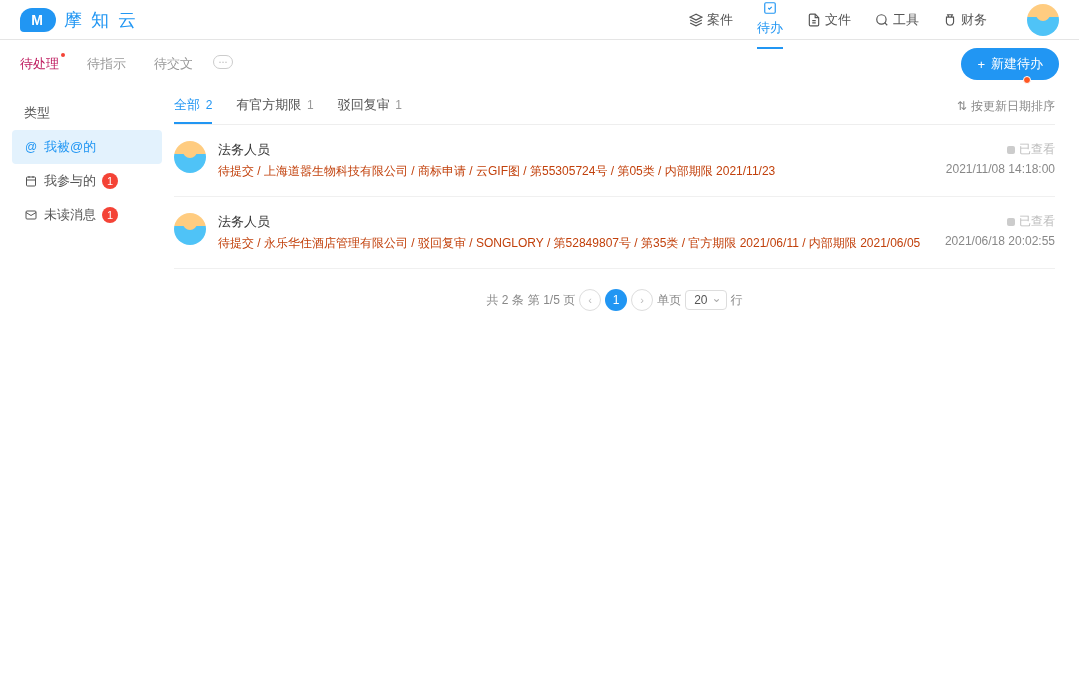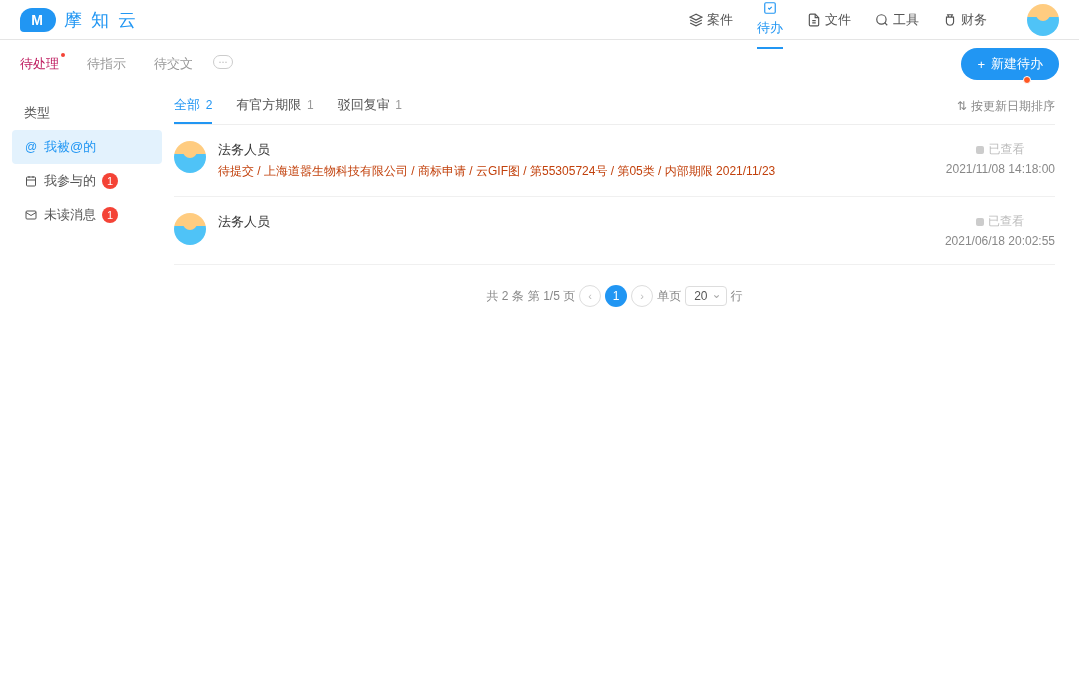--- a/index.html
+++ b/index.html
@@ -40,21 +40,21 @@
 .filter-tab.active .filter-count { color: #2196f3; }
 
 .list { }
 .item { display: flex; align-items: flex-start; padding: 16px 0; border-bottom: 1px solid #f0f0f0; gap: 12px; }
 .item-avatar { width: 32px; height: 32px; border-radius: 50%; background: linear-gradient(#ffcc80 40%, #4fc3f7 40%); position: relative; flex-shrink: 0; }
 .item-avatar::before { content: ''; position: absolute; width: 14px; height: 14px; background: #ffcc80; border-radius: 50%; top: 3px; left: 9px; }
 .item-body { flex: 1; }
 .item-title { color: #333; font-size: 13px; margin-bottom: 4px; }
 .item-meta { color: #c2410c; font-size: 12px; }
 .item-right { text-align: right; }
-.item-status { color: #bbb; font-size: 12px; display: flex; align-items: center; gap: 4px; justify-content: center; margin-bottom: 4px; }
+.item-status { color: #bbb; font-size: 12px; display: flex; align-items: center; gap: 4px; justify-content: flex-end; margin-bottom: 4px; }
 .status-dot { width: 8px; height: 8px; background: #ccc; border-radius: 2px; }
 .item-time { color: #888; font-size: 12px; }
 
 .pagination { display: flex; align-items: center; justify-content: center; gap: 4px; padding: 20px 0; color: #888; font-size: 12px; }
 .pg-btn { width: 22px; height: 22px; border: 1px solid #ddd; border-radius: 50%; display: flex; align-items: center; justify-content: center; cursor: pointer; color: #bbb; font-size: 11px; }
 .pg-num { width: 22px; height: 22px; border-radius: 50%; background: #2196f3; color: #fff; display: flex; align-items: center; justify-content: center; font-size: 12px; }
 .pg-select { border: 1px solid #ddd; border-radius: 4px; padding: 2px 18px 2px 8px; font-size: 12px; color: #555; position: relative; cursor: pointer; }
 .pg-select::after { content: '⌄'; position: absolute; right: 4px; top: 0px; color: #aaa; }
 </style>
 </head>
@@ -181,20 +181,21 @@
             <span class="status-dot"></span>
             <span>已查看</span>
           </div>
           <div class="item-time">2021/11/08 14:18:00</div>
         </div>
       </div>
       <div class="item">
         <div class="item-avatar"></div>
         <div class="item-body">
           <div class="item-title">法务人员</div>
+          <div class="item-meta">待提交 / 永乐华住酒店管理有限公司 / 驳回复审 / SONGLORY / 第52849807号 / 第35类 / 官方期限 2021/06/11 / 内部期限 2021/06/05</div>
         </div>
         <div class="item-right">
           <div class="item-status">
             <span class="status-dot"></span>
             <span>已查看</span>
           </div>
           <div class="item-time">2021/06/18 20:02:55</div>
         </div>
       </div>
     </div>

